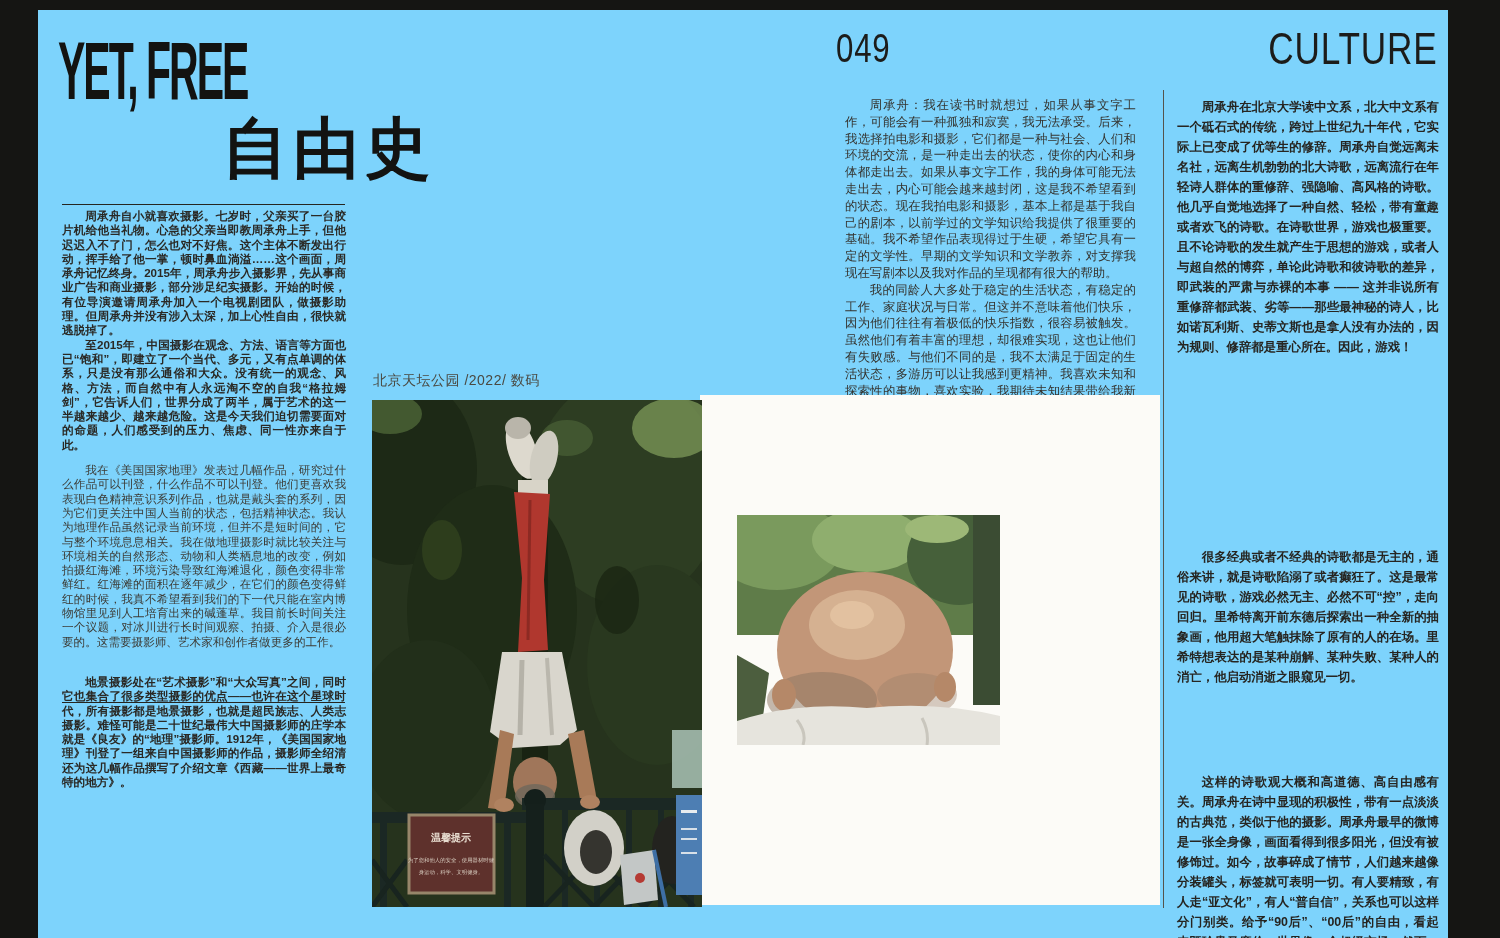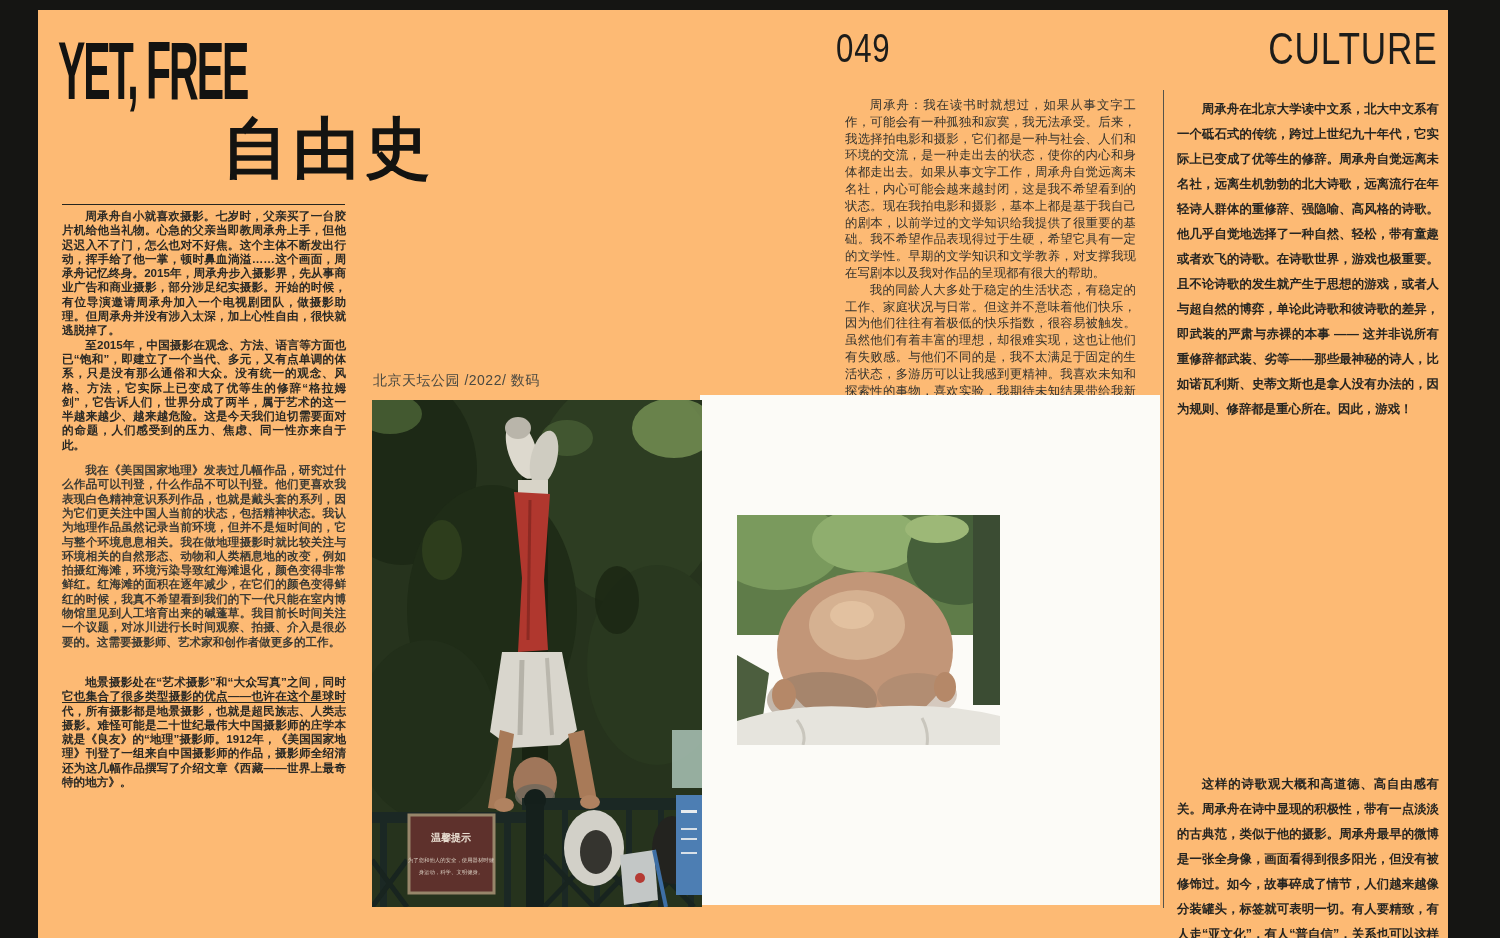--- a/index.html
+++ b/index.html
@@ -1,18 +1,18 @@
 <!DOCTYPE html>
 <html><head>
 <meta charset="utf-8">
 <style>
   html,body{margin:0;padding:0;background:#c9c7bf;}
   #page{
     position:relative;width:1500px;height:938px;overflow:hidden;
-    background:#fdba74;
+    background:#7dd3fc;
     font-family:"Liberation Sans","DejaVu Sans",sans-serif;
     color:#2a2925;
   }
   
   .bar{position:absolute;background:#151513;}
   #bar-left{left:0;top:0;width:38px;height:938px;}
   #bar-top{left:0;top:0;width:1500px;height:10px;}
   #bar-right{right:0;top:0;width:52px;height:938px;}
 
   
@@ -36,27 +36,27 @@
   #rule-title{left:62px;top:204px;width:283px;}
   #rule-left-mid{left:62px;top:702px;width:283px;}
   #vrule{position:absolute;left:1163px;top:90px;width:0;height:818px;border-left:1px solid #55534b;}
 
   
   .col p{
     margin:0;text-indent:2em;text-align:justify;overflow-wrap:anywhere;
   }
   #col-left{position:absolute;left:62px;top:209px;width:284px;
     font-size:11.6px;line-height:14.3px;font-weight:700;color:#2a2925;}
-  #col-left p.light{font-weight:700;color:#3c3b35;}
+  #col-left p.light{font-weight:400;color:#3c3b35;}
   #col-left .gap{height:11px;}
   #col-left .gap-div{height:26px;}
   #col-mid{position:absolute;left:845px;top:97px;width:291px;
     font-size:12.4px;line-height:16.8px;font-weight:400;color:#34332e;}
   .rcol-block{position:absolute;left:1177px;width:262px;
-    font-size:12.4px;line-height:25px;font-weight:700;color:#262521;
+    font-size:12.4px;line-height:20px;font-weight:700;color:#262521;
     text-indent:2em;text-align:justify;overflow-wrap:anywhere;margin:0;}
   #rp1{top:97px;}
   #rp2{top:547px;}
   #rp3{top:649px;}
   #rp4{top:772px;}
 
   
   #white-panel{position:absolute;left:700px;top:395px;width:460px;height:510px;background:#fcfbf7;}
   #photo-caption{position:absolute;left:373px;top:372px;font-size:14px;color:#4a4941;letter-spacing:.5px;}
   #photo-handstand{position:absolute;left:372px;top:400px;width:330px;height:583px;}
@@ -76,33 +76,34 @@
   <div id="title-zh">自由史</div>
   <div id="page-number">049</div>
   <div id="section-title">CULTURE</div>
 
   <div class="hrule" id="rule-title"></div>
   <div class="hrule" id="rule-left-mid"></div>
   <div id="vrule"></div>
 
   <div class="col" id="col-left">
     <p>周承舟自小就喜欢摄影。七岁时，父亲买了一台胶片机给他当礼物。心急的父亲当即教周承舟上手，但他迟迟入不了门，怎么也对不好焦。这个主体不断发出行动，挥手给了他一掌，顿时鼻血淌溢……这个画面，周承舟记忆终身。2015年，周承舟步入摄影界，先从事商业广告和商业摄影，部分涉足纪实摄影。开始的时候，有位导演邀请周承舟加入一个电视剧团队，做摄影助理。但周承舟并没有涉入太深，加上心性自由，很快就逃脱掉了。</p>
-    <p>至2015年，中国摄影在观念、方法、语言等方面也已“饱和”，即建立了一个当代、多元，又有点单调的体系，只是没有那么通俗和大众。没有统一的观念、风格、方法，它实际上已变成了优等生的修辞“格拉姆剑”，它告诉人们，世界分成了两半，属于艺术的这一半越来越少、越来越危险。这是今天我们迫切需要面对的命题，人们感受到的压力、焦虑、同一性亦来自于此。</p>
+    <p>至2015年，中国摄影在观念、方法、语言等方面也已“饱和”，即建立了一个当代、多元，又有点单调的体系，只是没有那么通俗和大众。没有统一的观念、风格、方法，而自然中有人永远淘不空的自我“格拉姆剑”，它告诉人们，世界分成了两半，属于艺术的这一半越来越少、越来越危险。这是今天我们迫切需要面对的命题，人们感受到的压力、焦虑、同一性亦来自于此。</p>
     <div class="gap"></div>
     <p class="light">我在《美国国家地理》发表过几幅作品，研究过什么作品可以刊登，什么作品不可以刊登。他们更喜欢我表现白色精神意识系列作品，也就是戴头套的系列，因为它们更关注中国人当前的状态，包括精神状态。我认为地理作品虽然记录当前环境，但并不是短时间的，它与整个环境息息相关。我在做地理摄影时就比较关注与环境相关的自然形态、动物和人类栖息地的改变，例如拍摄红海滩，环境污染导致红海滩退化，颜色变得非常鲜红。红海滩的面积在逐年减少，在它们的颜色变得鲜红的时候，我真不希望看到我们的下一代只能在室内博物馆里见到人工培育出来的碱蓬草。我目前长时间关注一个议题，对冰川进行长时间观察、拍摄、介入是很必要的。这需要摄影师、艺术家和创作者做更多的工作。</p>
     <div class="gap-div"></div>
     <p>地景摄影处在“艺术摄影”和“大众写真”之间，同时它也集合了很多类型摄影的优点——也许在这个星球时代，所有摄影都是地景摄影，也就是超民族志、人类志摄影。难怪可能是二十世纪最伟大中国摄影师的庄学本就是《良友》的“地理”摄影师。1912年，《美国国家地理》刊登了一组来自中国摄影师的作品，摄影师全绍清还为这几幅作品撰写了介绍文章《西藏——世界上最奇特的地方》。</p>
   </div>
 
   <div class="col" id="col-mid">
-    <p>周承舟：我在读书时就想过，如果从事文字工作，可能会有一种孤独和寂寞，我无法承受。后来，我选择拍电影和摄影，它们都是一种与社会、人们和环境的交流，是一种走出去的状态，使你的内心和身体都走出去。如果从事文字工作，周承舟自觉远离未名社，内心可能会越来越封闭，这是我不希望看到的状态。现在我拍电影和摄影，基本上都是基于我自己的剧本，以前学过的文学知识给我提供了很重要的基础。我不希望作品表现得过于生硬，希望它具有一定的文学性。早期的文学知识和文学教养，对支撑我现在写剧本以及我对作品的呈现都有很大的帮助。</p>
+    <p>周承舟：我在读书时就想过，如果从事文字工作，可能会有一种孤独和寂寞，我无法承受。后来，我选择拍电影和摄影，它们都是一种与社会、人们和环境的交流，是一种走出去的状态，使你的内心和身体都走出去。如果从事文字工作，我的身体可能无法走出去，内心可能会越来越封闭，这是我不希望看到的状态。现在我拍电影和摄影，基本上都是基于我自己的剧本，以前学过的文学知识给我提供了很重要的基础。我不希望作品表现得过于生硬，希望它具有一定的文学性。早期的文学知识和文学教养，对支撑我现在写剧本以及我对作品的呈现都有很大的帮助。</p>
     <p>我的同龄人大多处于稳定的生活状态，有稳定的工作、家庭状况与日常。但这并不意味着他们快乐，因为他们往往有着极低的快乐指数，很容易被触发。虽然他们有着丰富的理想，却很难实现，这也让他们有失败感。与他们不同的是，我不太满足于固定的生活状态，多游历可以让我感到更精神。我喜欢未知和探索性的事物，喜欢实验，我期待未知结果带给我新的体验、新的冲击、新的思考和灵感。我喜欢游泳、徒步旅行和爬山，特别是没有被开发的野山。在睡觉和休息时，我会感觉到解脱，可以暂时离开现实世界，进入另一个世界。在游戏完成后，它可能带给我心理、方向和精神上的变化，这是我认为最有趣的部分。</p>
   </div>
 
   <p class="rcol-block" id="rp1">周承舟在北京大学读中文系，北大中文系有一个砥石式的传统，跨过上世纪九十年代，它实际上已变成了优等生的修辞。周承舟自觉远离未名社，远离生机勃勃的北大诗歌，远离流行在年轻诗人群体的重修辞、强隐喻、高风格的诗歌。他几乎自觉地选择了一种自然、轻松，带有童趣或者欢飞的诗歌。在诗歌世界，游戏也极重要。且不论诗歌的发生就产生于思想的游戏，或者人与超自然的博弈，单论此诗歌和彼诗歌的差异，即武装的严肃与赤裸的本事 —— 这并非说所有重修辞都武装、劣等——那些最神秘的诗人，比如诺瓦利斯、史蒂文斯也是拿人没有办法的，因为规则、修辞都是重心所在。因此，游戏！</p>
+  <p class="rcol-block" id="rp2">很多经典或者不经典的诗歌都是无主的，通俗来讲，就是诗歌陷溺了或者癫狂了。这是最常见的诗歌，游戏必然无主、必然不可“控”，走向回归。里希特离开前东德后探索出一种全新的抽象画，他用超大笔触抹除了原有的人的在场。里希特想表达的是某种崩解、某种失败、某种人的消亡，他启动消逝之眼窥见一切。</p>
   <p class="rcol-block" id="rp4">这样的诗歌观大概和高道德、高自由感有关。周承舟在诗中显现的积极性，带有一点淡淡的古典范，类似于他的摄影。周承舟最早的微博是一张全身像，画面看得到很多阳光，但没有被修饰过。如今，故事碎成了情节，人们越来越像分装罐头，标签就可表明一切。有人要精致，有人走“亚文化”，有人“普自信”，关系也可以这样分门别类。给予“90后”、“00后”的自由，看起来既珍贵又廉价，世界像一个超级市场。然而，在甜腻又单调、富营养化又粗俗不堪的年代，或许才有这样一种迥异、这样渴望着优雅的嬉戏吧。</p>
 
   <div id="white-panel"></div>
 
   <div id="photo-caption">北京天坛公园 /2022/ 数码</div>
 
   <div id="photo-handstand">
     <svg viewBox="0 0 330 507" width="330" height="507">
       <rect x="0" y="0" width="330" height="507" fill="#26331d"></rect>
       <ellipse cx="30" cy="70" rx="75" ry="95" fill="#1d2916"></ellipse>

